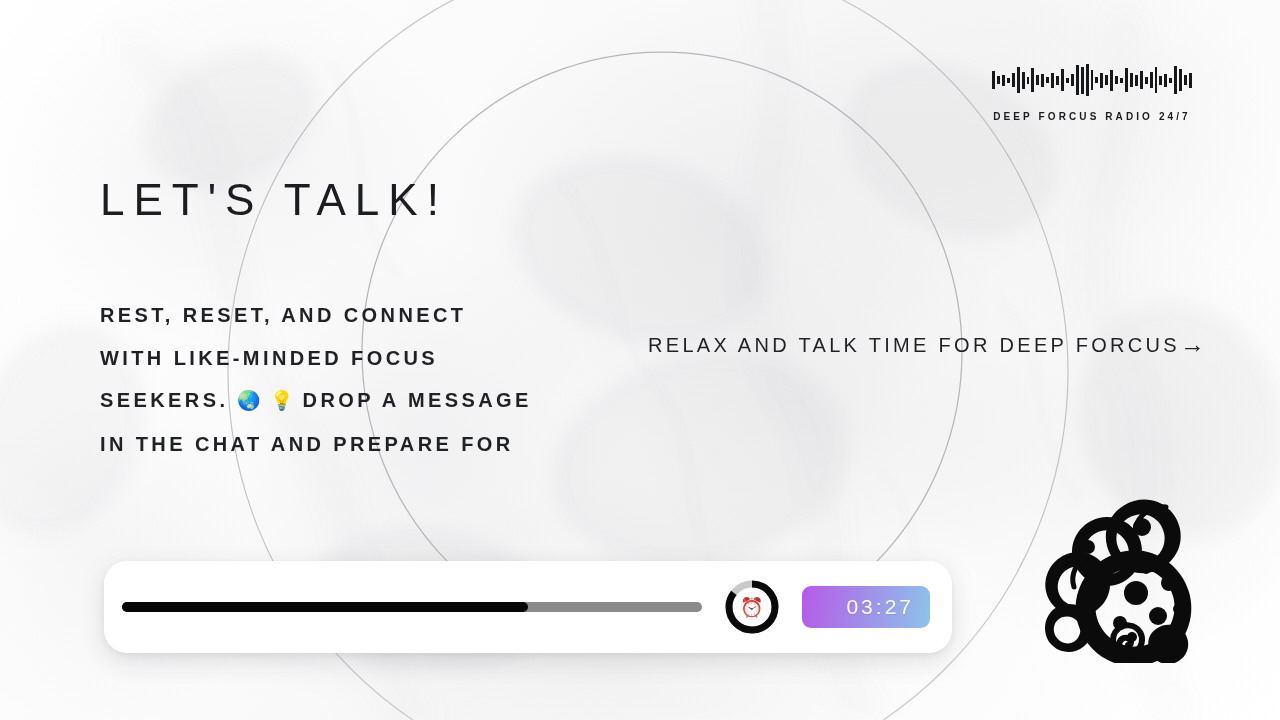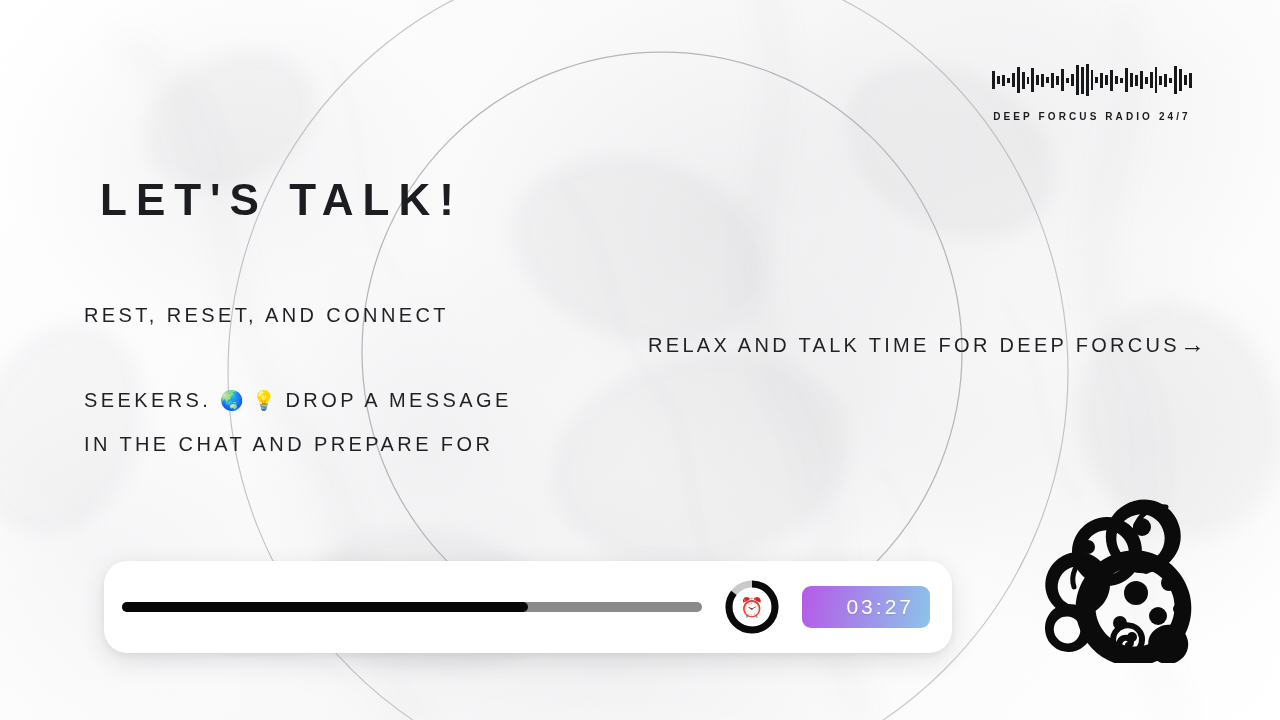--- a/index.html
+++ b/index.html
@@ -80,34 +80,34 @@
     color: #1a1c1e;
     white-space: nowrap;
   }
 
   
   .headline {
     position: absolute;
     left: 100px;
     top: 178px;
     font-size: 44px;
-    font-weight: 700;
+    font-weight: 400;
     letter-spacing: 9px;
     color: #1b1d20;
     white-space: nowrap;
     line-height: 1;
   }
 
   .blurb {
     position: absolute;
-    left: 84px;
+    left: 100px;
     top: 294px;
     width: 470px;
     font-size: 20px;
-    font-weight: 400;
+    font-weight: 700;
     letter-spacing: 3.4px;
     line-height: 42.5px;
     color: #1f2124;
     text-transform: uppercase;
   }
   .blurb .emoji {
     letter-spacing: 0;
     font-size: 19px;
   }
 
@@ -313,21 +313,21 @@
         <i style="height: 10px;"></i>
         <i style="height: 15px;"></i>
       </div>
     <div class="logo-caption">DEEP FORCUS RADIO 24/7</div>
   </div>
 
   <div class="headline">LET'S TALK!</div>
 
   <div class="blurb">
     <span>REST, RESET, AND CONNECT</span><br>
-    <br>
+    <span>WITH LIKE-MINDED FOCUS</span><br>
     <span>SEEKERS.</span>
     <span class="emoji">🌏</span>
     <span class="emoji">💡</span>
     <span>DROP A MESSAGE</span><br>
     <span>IN THE CHAT AND PREPARE FOR</span><br>
   </div>
 
   <div class="tagline">
     <span>RELAX AND TALK TIME FOR DEEP FORCUS</span>
     <span class="arrow">→</span>

